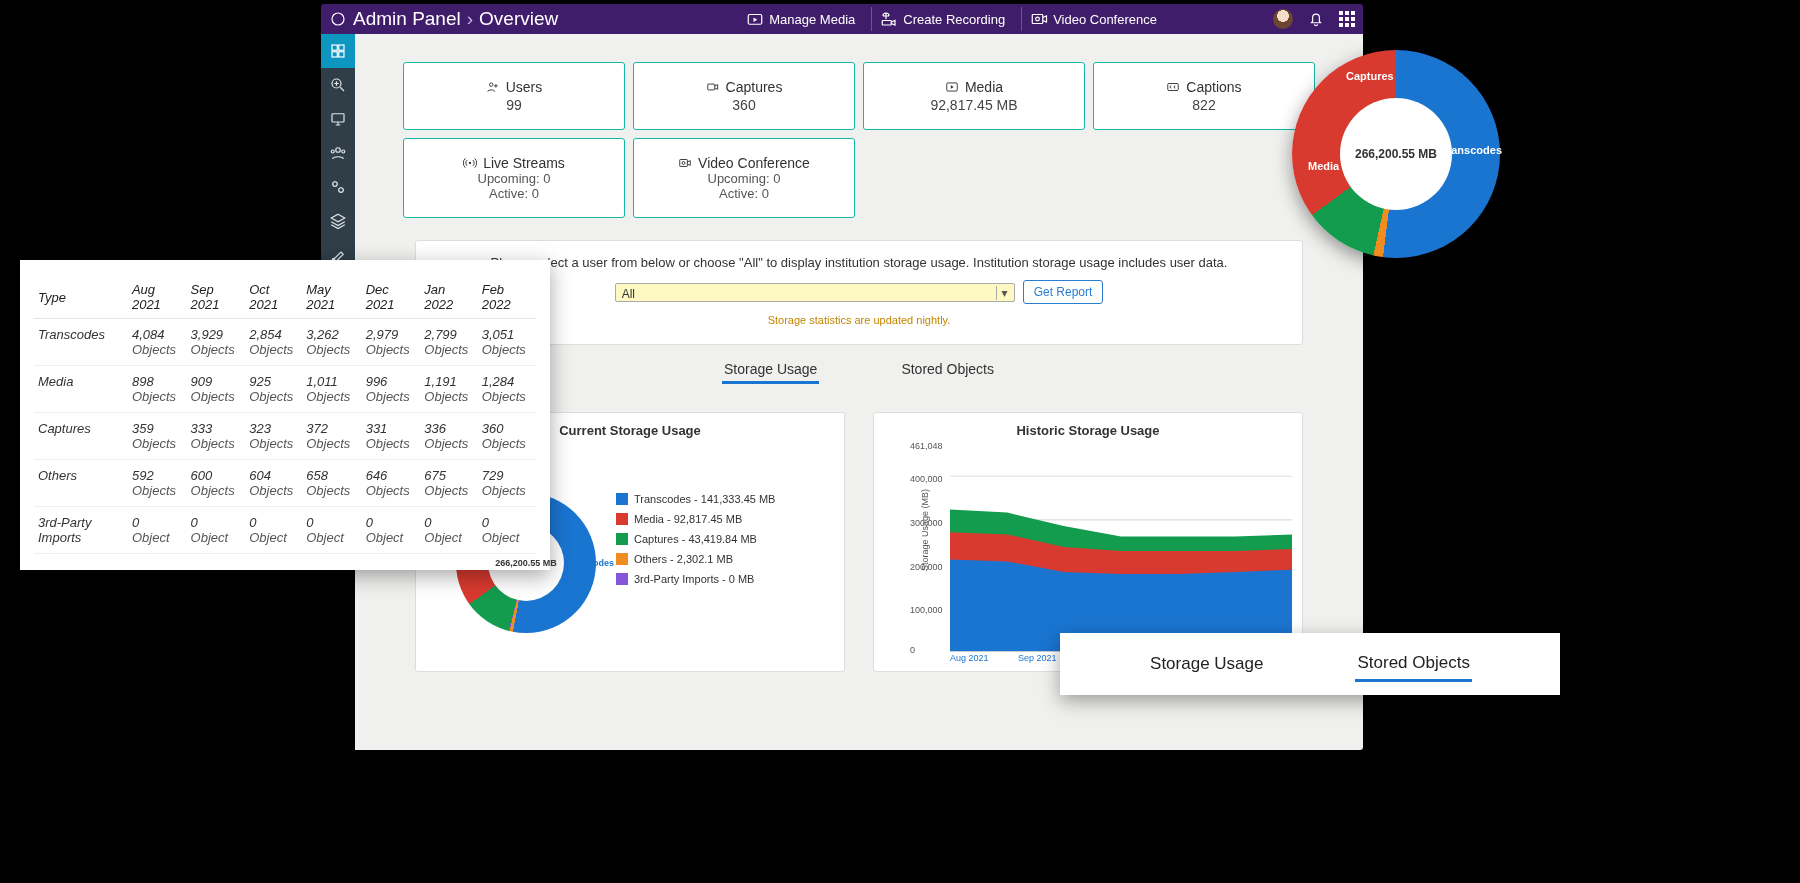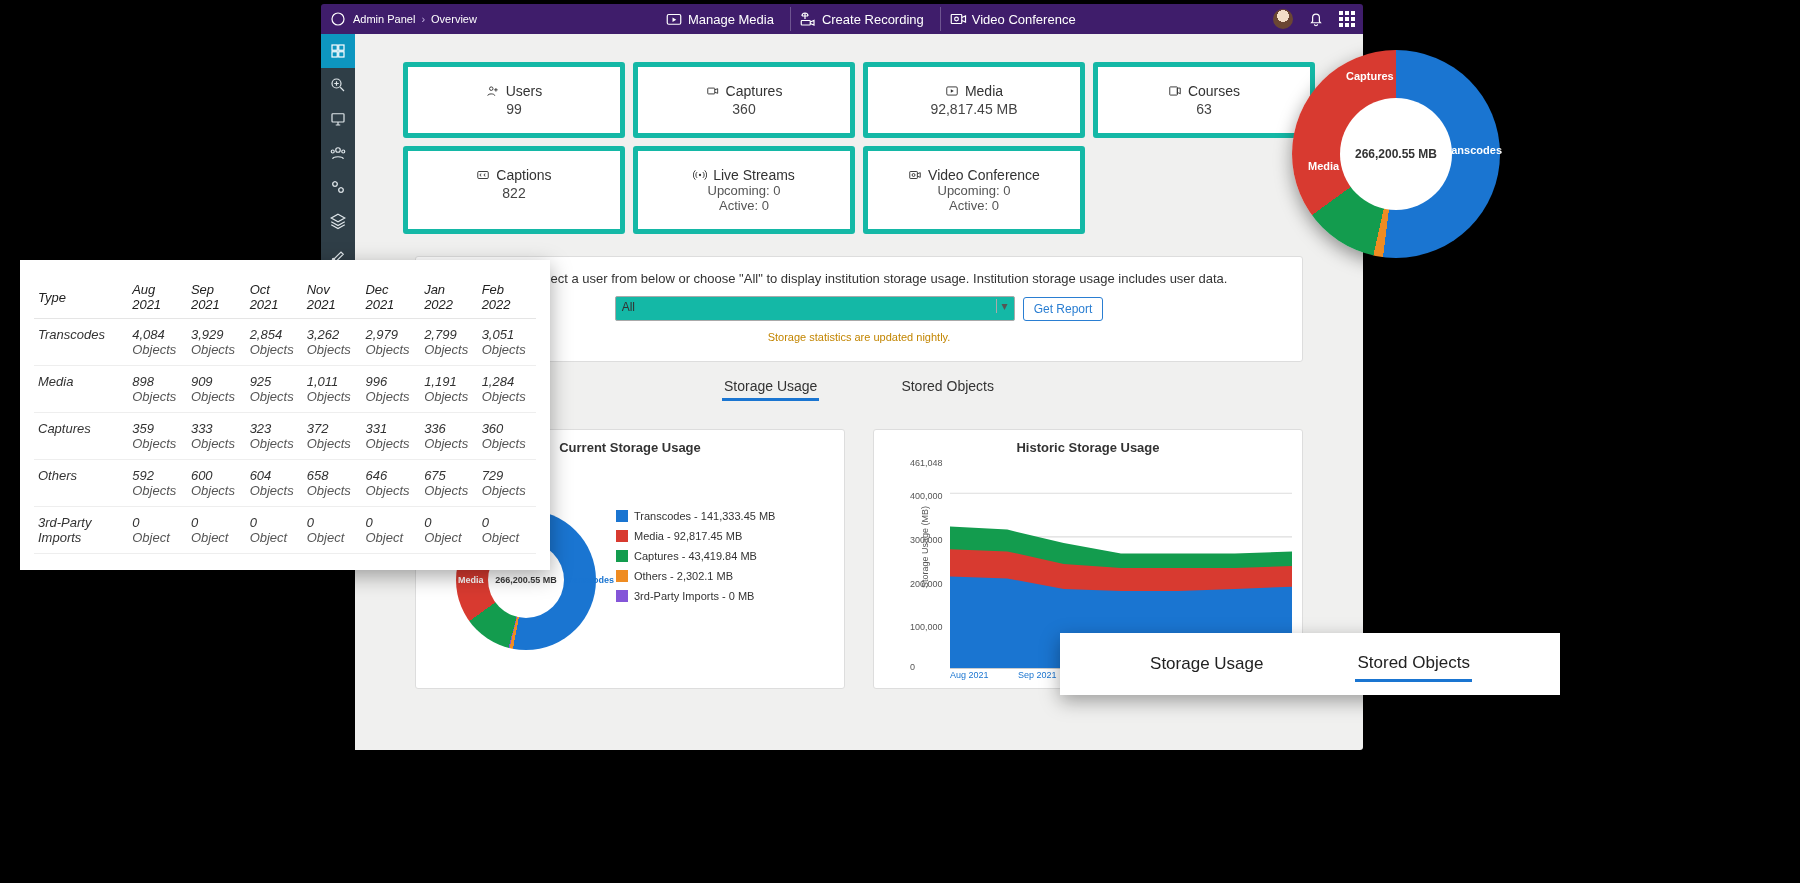--- a/index.html
+++ b/index.html
@@ -1,49 +1,49 @@
 <!DOCTYPE html>
 <html><head>
 <meta charset="utf-8">
 <style>
 * { box-sizing: border-box; margin: 0; padding: 0; }
 body { font-family: Arial, Helvetica, sans-serif; background: #000; width: 1800px; height: 883px; position: relative; overflow: hidden; font-size: 13px; color: #333; }
 
 
 .topbar { position: absolute; left: 321px; top: 4px; width: 1042px; height: 30px; background: #3f1d6b; display: flex; align-items: center; padding: 0 8px; border-radius: 3px 3px 0 0; }
-.crumb { color: #fff; font-size: 11px; display: flex; align-items: center; gap: 6px; }
+.crumb { color: #fff; font-size: 19px; display: flex; align-items: center; gap: 6px; }
 .crumb-sep { color: #c5b3e3; }
 .topbar-mid { display: flex; gap: 8px; margin-left: 180px; align-items: flex-end; }
 .topbar-btn { color: #fff; font-size: 13px; display: flex; align-items: center; gap: 5px; padding: 3px 8px; border-left: 1px solid rgba(255,255,255,0.25); cursor: pointer; }
 .topbar-btn:first-child { border-left: none; }
 .topbar-right { margin-left: auto; display: flex; align-items: center; gap: 14px; }
 .avatar { width: 20px; height: 20px; border-radius: 50%; background: radial-gradient(circle at 50% 35%, #f3ddc7 35%, #6b4633 36%); }
 .grid-icon { display: grid; grid-template-columns: repeat(3,4px); grid-template-rows: repeat(3,4px); gap: 2px; }
 .grid-icon span { background: #fff; }
 
 
 .sidebar { position: absolute; left: 321px; top: 34px; width: 34px; background: #2f3e47; border-radius: 0 0 0 3px; }
 .sidebar-item { width: 34px; height: 34px; display: flex; align-items: center; justify-content: center; color: #dfe6ea; cursor: pointer; }
 .sidebar-item.active { background: #0d96c0; color: #fff; }
 
 
 .main { position: absolute; left: 355px; top: 34px; width: 1008px; height: 716px; background: #f0f0ef; border-radius: 0 0 3px 0; overflow: hidden; }
 
 
 .cards { padding: 28px 48px 6px; display: grid; grid-template-columns: repeat(4,1fr); gap: 8px; }
-.card { background: #fff; border: 5px solid #14b8a6; border-radius: 3px; padding: 16px 8px; text-align: center; }
+.card { background: #fff; border: 1px solid #14b8a6; border-radius: 3px; padding: 16px 8px; text-align: center; }
 .card-head { display: flex; justify-content: center; align-items: center; gap: 6px; color: #333; font-size: 14px; }
 .card-val { margin-top: 2px; font-size: 14px; color: #444; }
 .card-sub { font-size: 13px; color: #555; }
 
 
 .strip { margin: 16px 60px 6px; background: #fff; border: 1px solid #ddd; border-radius: 3px; padding: 14px 20px 18px; }
 .strip-text { text-align: center; color: #333; font-size: 13px; }
 .strip-row { display: flex; align-items: center; justify-content: center; gap: 8px; margin-top: 10px; }
-.select { border: 1px solid #aaa; border-radius: 2px; padding: 3px 20px 6px 6px; width: 400px; font-size: 12px; background: #14b8a6; position: relative; }
+.select { border: 1px solid #aaa; border-radius: 2px; padding: 3px 20px 0 6px; width: 400px; font-size: 12px; background: #fef9c3; position: relative; }
 .select::after { content: "▾"; position: absolute; right: 6px; top: 2px; color: #555; border-left: 1px solid #aaa; padding-left: 5px; }
 .btn-outline { border: 1px solid #2a7ed2; color: #2a7ed2; background: #fff; border-radius: 3px; padding: 4px 10px; font-size: 12px; cursor: pointer; }
 .strip-note { text-align: center; margin-top: 10px; font-size: 11px; color: #c28500; }
 .strip-date { display: flex; align-items: center; justify-content: center; gap: 8px; margin-top: 8px; font-size: 12px; }
 .date-input { border: 1px solid #bbb; padding: 4px 8px; width: 90px; font-size: 12px; }
 .date-icon { border: 1px solid #bbb; width: 24px; height: 24px; display: flex; align-items: center; justify-content: center; color: #555; background: #f4f4f4; }
 
 
 .tabs { display: flex; justify-content: center; gap: 80px; margin-top: 12px; }
 .tab { font-size: 14px; color: #333; padding: 4px 2px; cursor: pointer; }
@@ -222,30 +222,20 @@
     </div>
     <div class="card">
       <div class="card-head">
           <svg class="i i-sm" viewBox="0 0 24 24">
             <rect x="3" y="5" width="18" height="14" rx="2"></rect>
             <path d="M10 9l5 3-5 3z" fill="currentColor" stroke="none"></path>
           </svg>
           <span>Media</span>
         </div>
       <div class="card-val">92,817.45 MB</div>
-    </div>
-    <div class="card">
-      <div class="card-head">
-          <svg class="i i-sm" viewBox="0 0 24 24">
-            <rect x="3" y="5" width="13" height="14" rx="1"></rect>
-            <path d="M16 7h5v10l-2.5-2-2.5 2z"></path>
-          </svg>
-          <span>Courses</span>
-        </div>
-      <div class="card-val">63</div>
     </div>
     <div class="card">
       <div class="card-head">
           <svg class="i i-sm" viewBox="0 0 24 24">
             <rect x="3" y="6" width="18" height="12" rx="2"></rect>
             <path d="M9 14a2 2 0 1 1 0-4M16 14a2 2 0 1 1 0-4"></path>
           </svg>
           <span>Captions</span>
         </div>
       <div class="card-val">822</div>
@@ -358,21 +348,21 @@
 </div>
 
 <div class="table-card">
   <table class="tbl">
     <thead>
         <tr id="thead-row">
           <th>Type</th>
           <th>Aug 2021</th>
           <th>Sep 2021</th>
           <th>Oct 2021</th>
-          <th>Nov 2021</th>
+          <th>May 2021</th>
           <th>Dec 2021</th>
           <th>Jan 2022</th>
           <th>Feb 2022</th>
         </tr>
       </thead>
     <tbody id="tbody">
         <tr>
           <td>Transcodes</td>
           <td>
             <span class="cnt">4,084</span>

